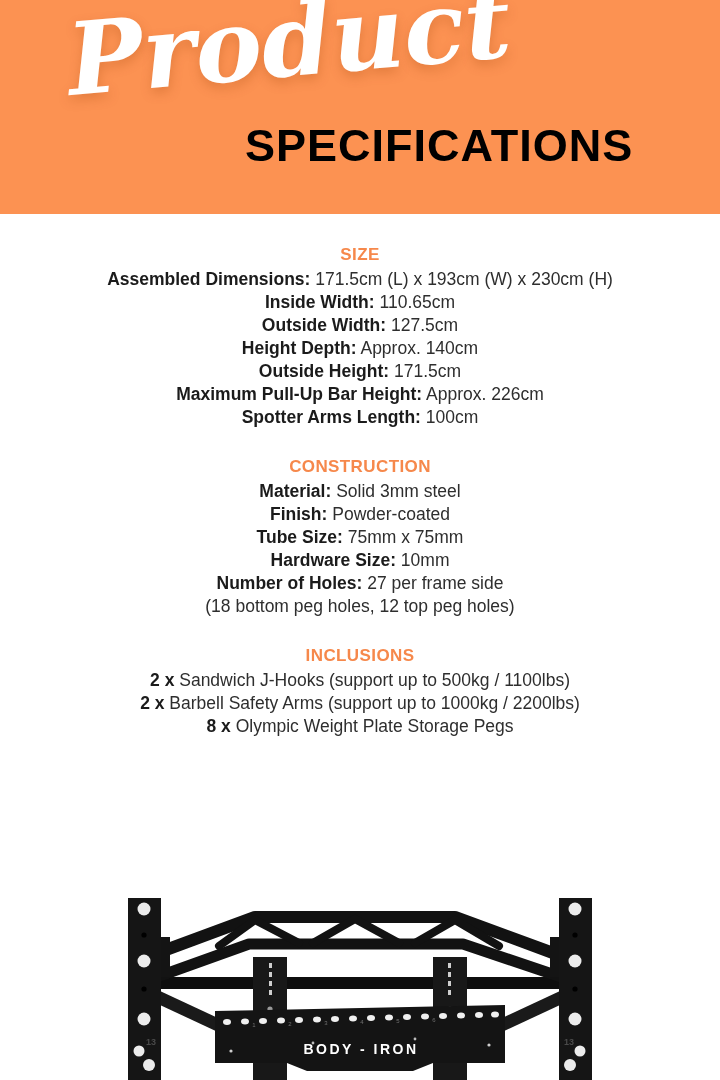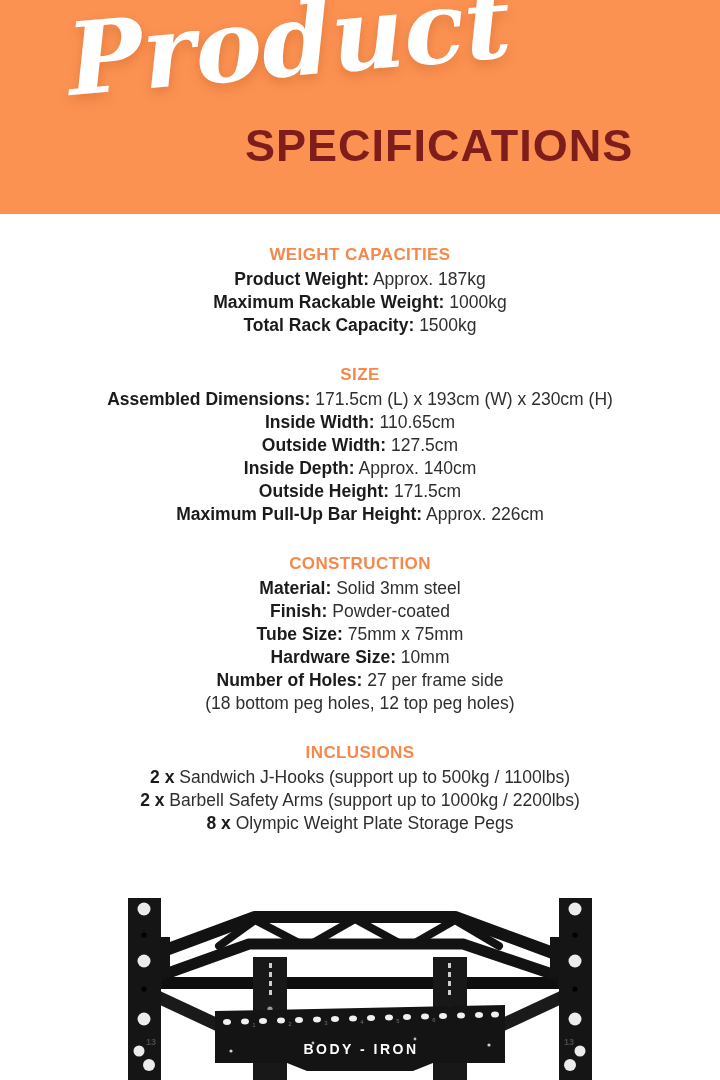--- a/index.html
+++ b/index.html
@@ -19,21 +19,21 @@
     font-family:"DejaVu Serif", serif;
     font-style:italic; font-weight:bold;
     font-size:100px; line-height:1; color:#ffffff;
     transform:rotate(-5deg); transform-origin:left bottom;
     text-shadow:0 5px 12px rgba(150,60,0,0.25);
     z-index:2; white-space:nowrap;
   }
   .main-title {
     position:absolute; left:245px; top:120px;
     font-size:45px; font-weight:800; letter-spacing:1px;
-    color:#7f1d1d; z-index:1; white-space:nowrap;
+    color:#000000; z-index:1; white-space:nowrap;
   }
 
   
   .specs {
     position:absolute; top:214px; left:0; width:720px;
     text-align:center; color:#2d2d2d;
   }
   .specs section { margin-top:28px; }
   .specs section:first-child { margin-top:31px; }
   .section-heading {
@@ -56,35 +56,30 @@
 
 <div class="page">
 
   <header class="band">
     <div class="script-title">Product</div>
     <div class="main-title">SPECIFICATIONS</div>
   </header>
 
   <main class="specs">
 
-    <section>
-      <h2 class="section-heading">WEIGHT CAPACITIES</h2>
-      <p class="row"><strong>Product Weight:</strong> <span>Approx. 187kg</span></p>
-      <p class="row"><strong>Maximum Rackable Weight:</strong> <span>1000kg</span></p>
-      <p class="row"><strong>Total Rack Capacity:</strong> <span>1500kg</span></p>
-    </section>
 
     <section>
       <h2 class="section-heading">SIZE</h2>
       <p class="row"><strong>Assembled Dimensions:</strong> <span>171.5cm (L) x 193cm (W) x 230cm (H)</span></p>
       <p class="row"><strong>Inside Width:</strong> <span>110.65cm</span></p>
       <p class="row"><strong>Outside Width:</strong> <span>127.5cm</span></p>
-      <p class="row"><strong>Inside Depth:</strong> <span>Approx. 140cm</span></p>
+      <p class="row"><strong>Height Depth:</strong> <span>Approx. 140cm</span></p>
       <p class="row"><strong>Outside Height:</strong> <span>171.5cm</span></p>
       <p class="row"><strong>Maximum Pull-Up Bar Height:</strong> <span>Approx. 226cm</span></p>
+      <p class="row"><strong>Spotter Arms Length:</strong> <span>100cm</span></p>
     </section>
 
     <section>
       <h2 class="section-heading">CONSTRUCTION</h2>
       <p class="row"><strong>Material:</strong> <span>Solid 3mm steel</span></p>
       <p class="row"><strong>Finish:</strong> <span>Powder-coated</span></p>
       <p class="row"><strong>Tube Size:</strong> <span>75mm x 75mm</span></p>
       <p class="row"><strong>Hardware Size:</strong> <span>10mm</span></p>
       <p class="row"><strong>Number of Holes:</strong> <span>27 per frame side</span></p>
       <p class="row"><strong></strong><span>(18 bottom peg holes, 12 top peg holes)</span></p>

